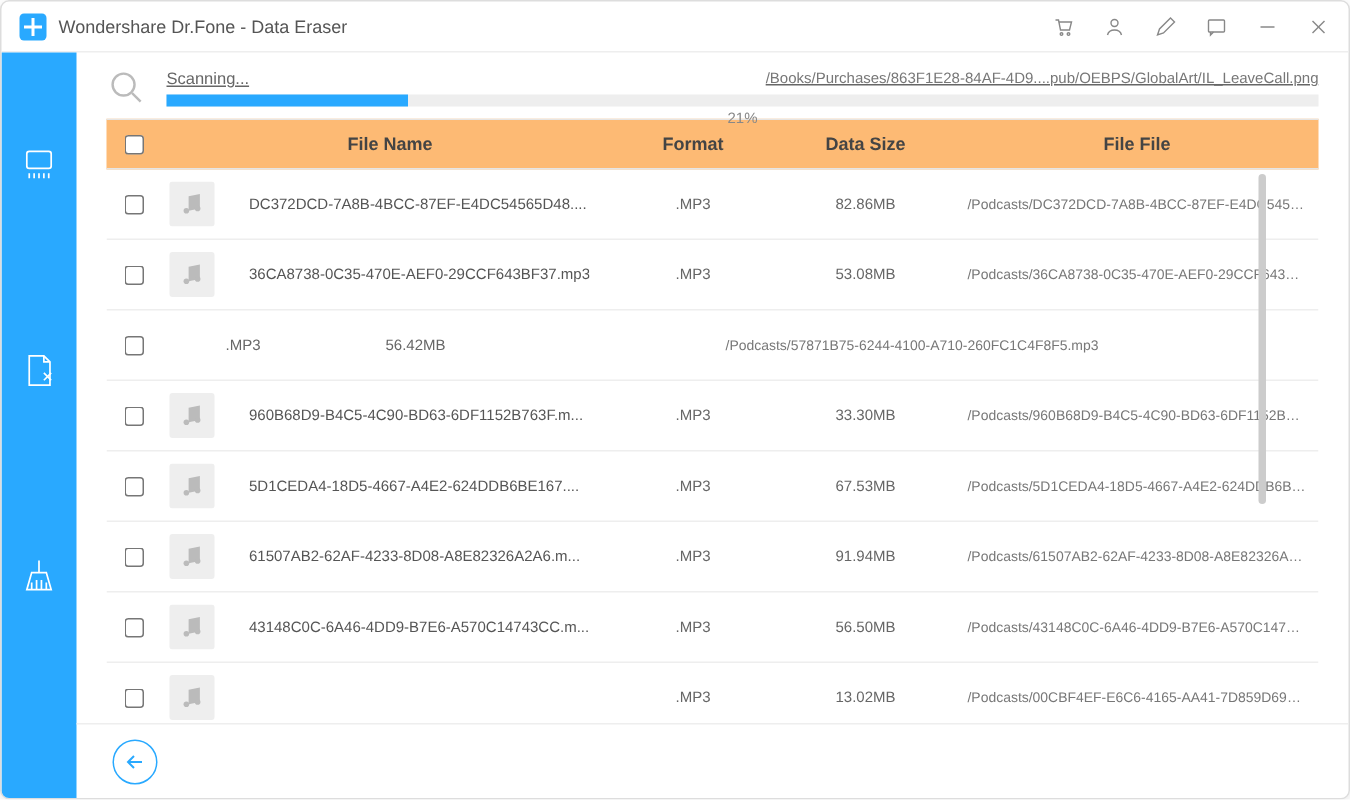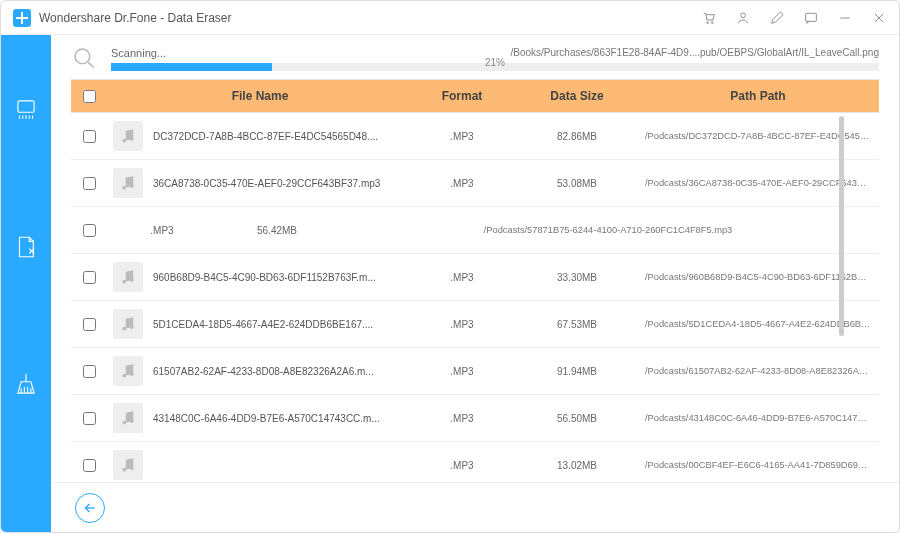--- a/index.html
+++ b/index.html
@@ -24,41 +24,41 @@
   .sideicon{width:28px;height:28px;display:flex;align-items:center;justify-content:center;cursor:pointer;}
   .sideicon svg{stroke:#fff;stroke-width:1.4;fill:none;width:26px;height:26px;}
 
   .main{flex:1;display:flex;flex-direction:column;min-width:0;}
 
   
   .scanhead{display:flex;align-items:center;padding:10px 20px 6px 20px;gap:12px;}
   .searchicon{width:28px;height:28px;}
   .searchicon svg{stroke:#bbb;stroke-width:2;fill:none;width:26px;height:26px;}
   .scaninfo{flex:1;display:flex;flex-direction:column;gap:4px;position:relative;}
-  .scanrow{display:flex;justify-content:space-between;font-size:11px;color:#666;}
+  .scanrow{display:flex;justify-content:space-between;font-size:11px;color:#666;text-decoration:underline;}
   .currentfile{color:#777;font-size:10px;white-space:nowrap;overflow:hidden;text-overflow:ellipsis;max-width:480px;}
   .progressbar{height:8px;background:#eee;border-radius:0;position:relative;}
   .progressfill{height:100%;background:#29a9ff;}
-  .percent{position:absolute;left:50%;top:10px;transform:translateX(-50%);font-size:10px;color:#888;}
+  .percent{position:absolute;left:50%;top:27px;transform:translateX(-50%);font-size:10px;color:#888;}
 
   
   .tablewrap{flex:1;overflow:hidden;padding:0 20px;}
   .thead{display:flex;align-items:center;height:34px;border-top:1px solid #e5e5e5;border-bottom:1px solid #e5e5e5;font-size:12px;font-weight:600;color:#444;background:#fdba74;}
   .col-chk{width:36px;display:flex;justify-content:center;}
   .col-name{width:300px;padding-left:6px;text-align:center;}
   .col-fmt{width:110px;text-align:center;}
   .col-size{width:120px;text-align:center;}
   .col-path{flex:1;text-align:center;}
 
   .tbody{overflow-y:auto;height:380px;}
   .row{display:flex;align-items:center;height:47px;border-bottom:1px solid #eee;font-size:10px;color:#555;}
   .row .col-name{display:flex;align-items:center;gap:10px;text-align:left;overflow:hidden;}
   .thumb{width:30px;height:30px;background:#eee;border-radius:2px;display:flex;align-items:center;justify-content:center;flex-shrink:0;}
   .thumb svg{fill:#bbb;width:18px;height:18px;}
-  .fname{white-space:nowrap;overflow:hidden;text-overflow:ellipsis;}
+  .fname{white-space:nowrap;overflow:hidden;text-overflow:ellipsis;margin-left:13px;}
   .row .col-fmt,.row .col-size{color:#666;}
   .row .col-path{font-size:9.3px;color:#777;white-space:nowrap;overflow:hidden;text-overflow:ellipsis;padding:0 8px;}
 
   input[type=checkbox]{width:13px;height:13px;accent-color:#29a9ff;border:1px solid #ccc;cursor:pointer;}
 
   .scrollindicator{position:absolute;right:55px;top:115px;width:5px;height:220px;background:#ccc;border-radius:3px;}
 
   
   .footer{height:50px;border-top:1px solid #eee;display:flex;align-items:center;padding:0 24px;}
   .backbtn{width:30px;height:30px;border:1.5px solid #29a9ff;border-radius:50%;display:flex;align-items:center;justify-content:center;cursor:pointer;}
@@ -168,21 +168,21 @@
       </div>
 
       <div class="tablewrap">
         <div class="thead">
           <div class="col-chk">
               <input type="checkbox" style="">
             </div>
           <div class="col-name">File Name</div>
           <div class="col-fmt">Format</div>
           <div class="col-size">Data Size</div>
-          <div class="col-path">Path Path</div>
+          <div class="col-path">File File</div>
         </div>
         <div class="tbody" id="tbody">
             <div class="row">
               <div class="col-chk">
                 <input type="checkbox" style="">
               </div>
               <div class="col-name">
                 <div class="thumb">
                   <svg viewBox="0 0 24 24">
                     <path d="M9 18V5l10-2v13"></path>

